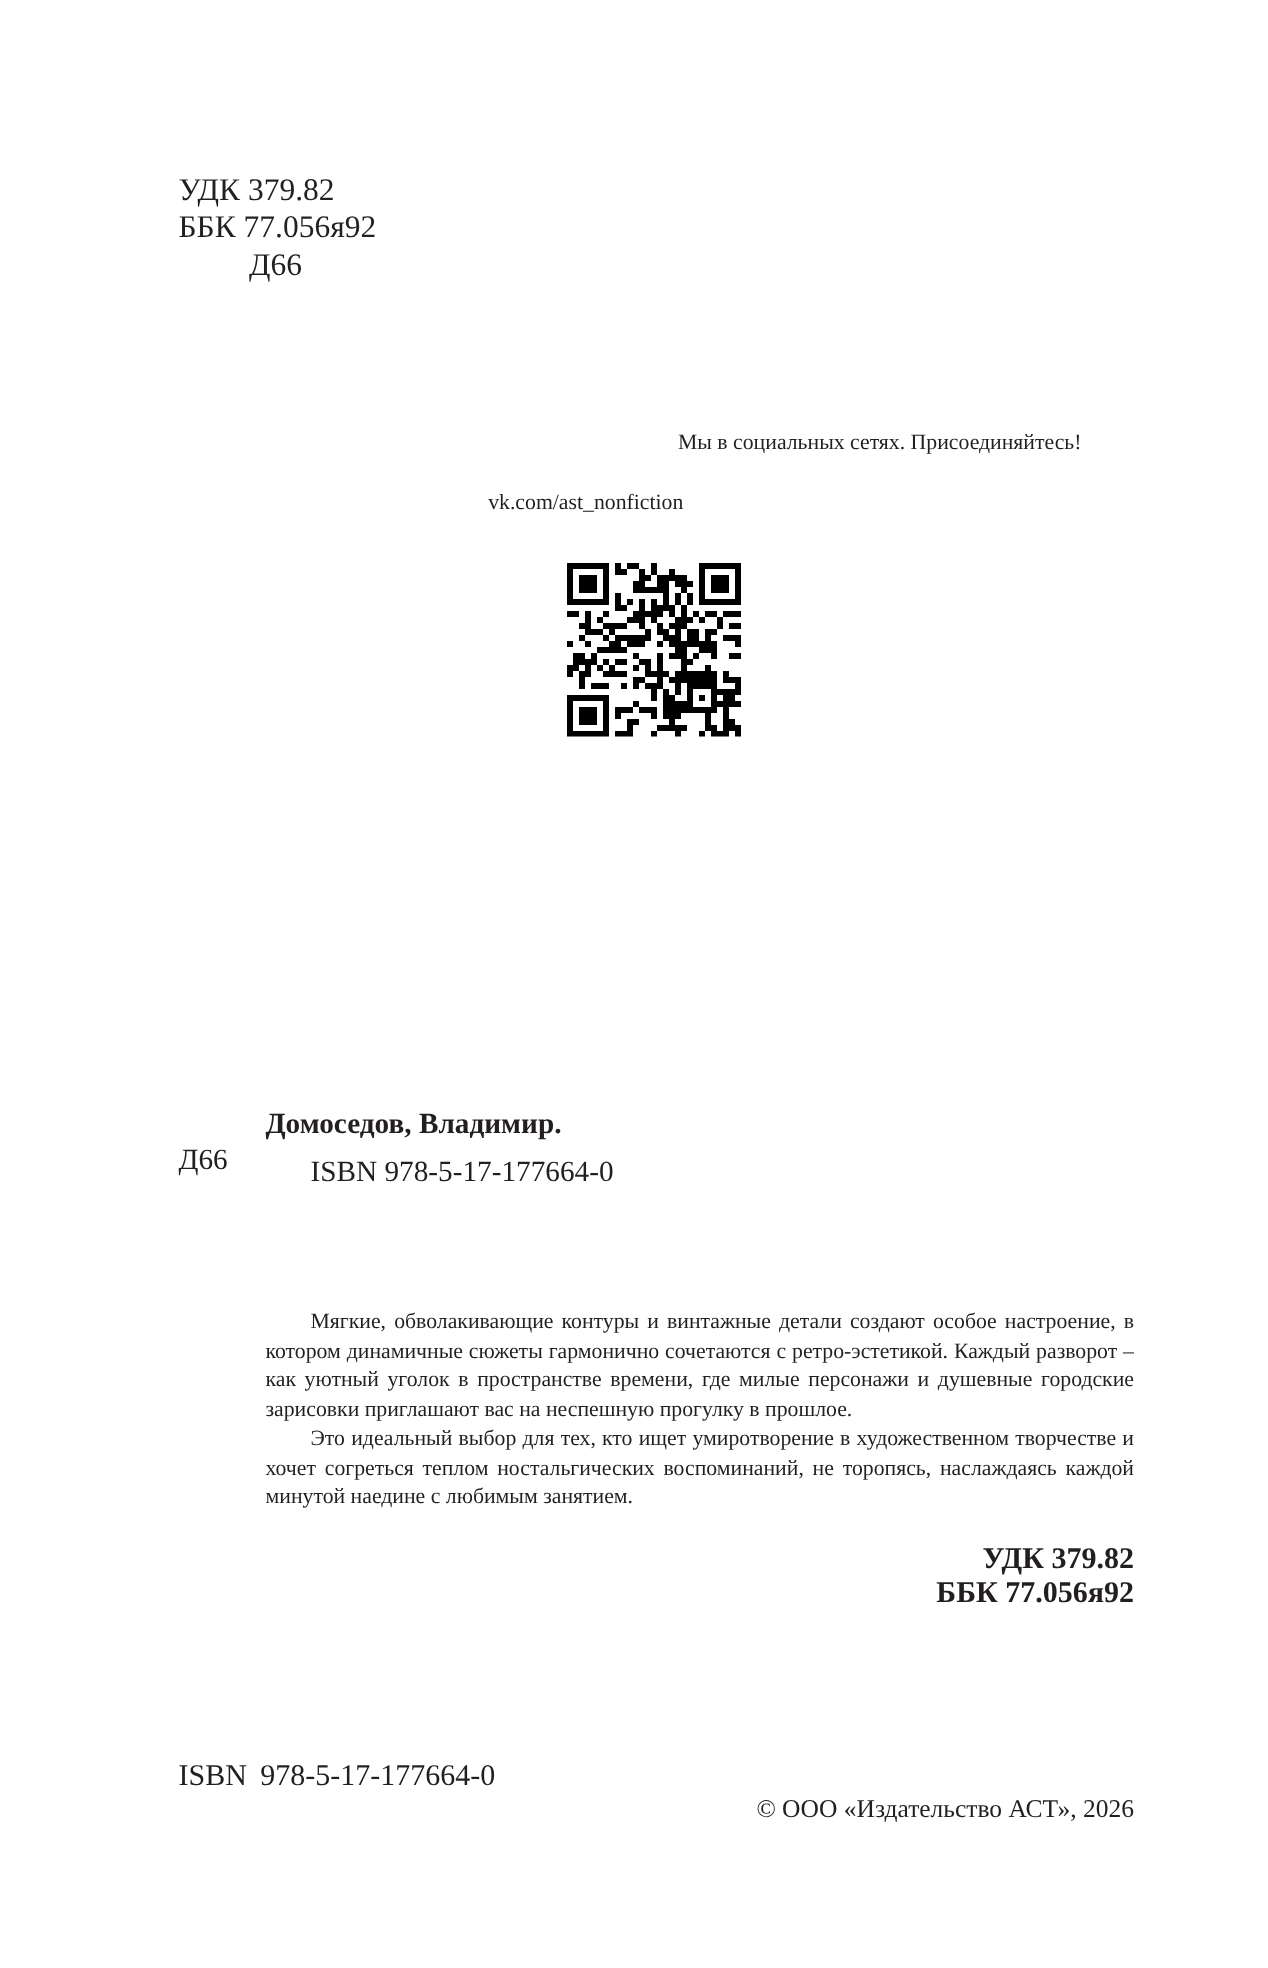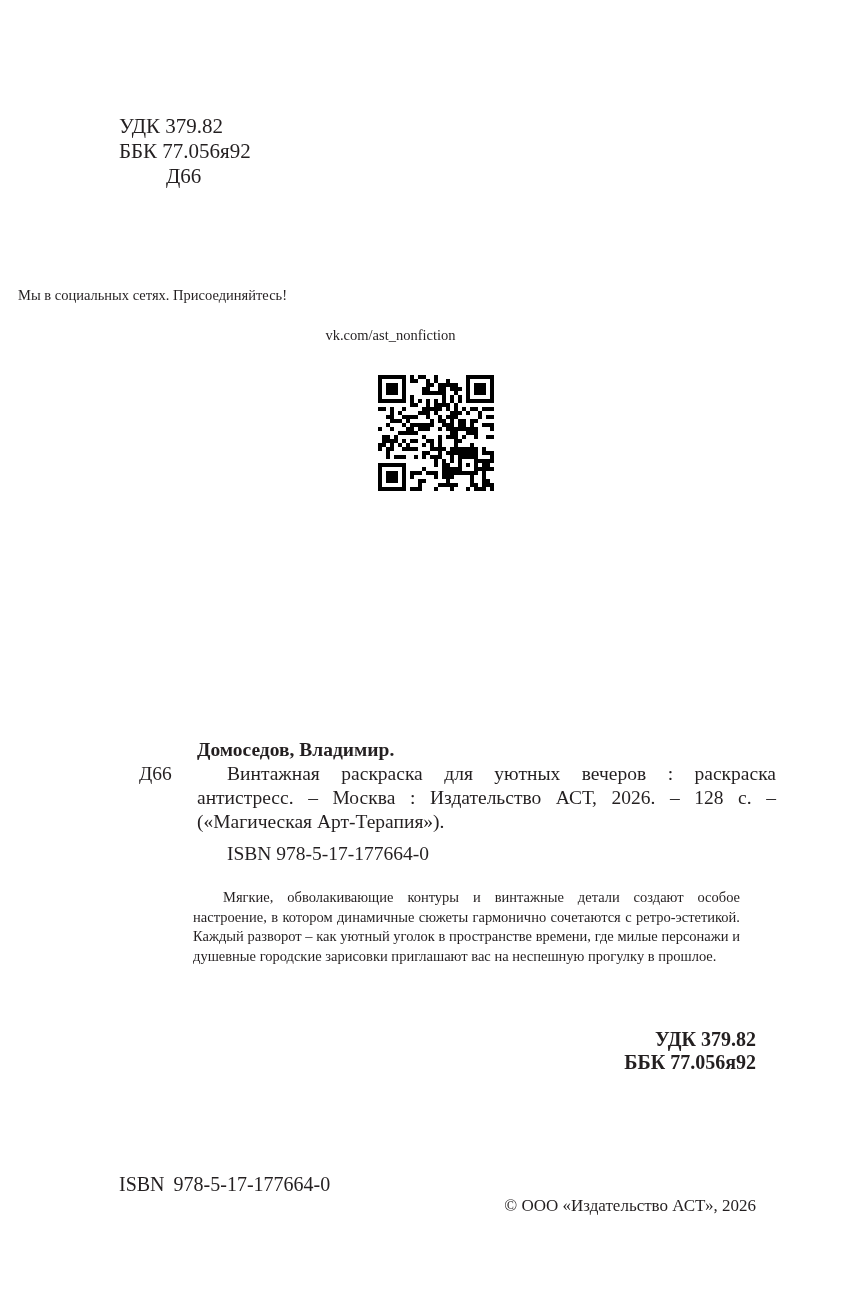--- a/index.html
+++ b/index.html
@@ -4,31 +4,31 @@
   <style>
     html, body { margin: 0; padding: 0; background: #ffffff; }
     body {
       width: 845px; height: 1312px; position: relative; overflow: hidden;
       font-family: "Liberation Serif", "DejaVu Serif", serif; color: #231f20;
     }
     .abs { position: absolute; font-family: Liberation Serif, serif; }
     .class-codes { left: 119px; top: 114px; font-size: 21px; line-height: 25px; }
     .class-codes div { white-space: nowrap; }
     .class-codes .author-mark { padding-left: 47px; }
-    .social { left: 0; width: 721px; top: 287px; text-align: left; font-size: 14.5px; padding-left: 18px; }
+    .social { left: 0; width: 721px; top: 287px; text-align: right; font-size: 14.5px; }
     .vk { left: 0; width: 781px; top: 327px; text-align: center; font-size: 14.5px; }
     .qr { left: 378px; top: 375px; width: 116px; height: 116px; }
     .qr svg { display: block; }
-    .catalog { left: 119px; top: 738px; width: 637px; font-size: 19.5px; line-height: 24px; margin-left: 20px; }
+    .catalog { left: 119px; top: 738px; width: 637px; font-size: 19.5px; line-height: 24px; }
     .catalog .author { padding-left: 58px; font-weight: bold; }
     .catalog .mark { position: absolute; left: 0; top: 24px; }
     .catalog .desc { margin-left: 58px; text-align: justify; text-indent: 30px; }
     .catalog .isbn { margin-left: 88px; margin-top: 8px; }
     .annotation { left: 177px; top: 872px; width: 579px; font-size: 14.5px; line-height: 19.5px; text-align: justify; }
-    .annotation p { margin: 16px; text-indent: 30px; }
+    .annotation p { margin: 0; text-indent: 30px; }
     .class-bold { right: 89px; top: 1028px; text-align: right; font-size: 20px; line-height: 23px; font-weight: bold; }
     .footer-isbn { left: 119px; top: 1173px; font-size: 20px; word-spacing: 4px; }
     .footer-copy { right: 89px; top: 1196px; font-size: 17px; }
   </style>
 </head>
 <body>
 
 <div class="abs class-codes">
   <div>УДК 379.82</div>
   <div>ББК 77.056я92</div>
@@ -40,26 +40,26 @@
 
 <div class="abs qr">
   <svg id="qr" width="116" height="116" viewBox="0 0 29 29" shape-rendering="crispEdges">
       <path d="M0 0h1v1h-1zM1 0h1v1h-1zM2 0h1v1h-1zM3 0h1v1h-1zM4 0h1v1h-1zM5 0h1v1h-1zM6 0h1v1h-1zM0 1h1v1h-1zM6 1h1v1h-1zM0 2h1v1h-1zM2 2h1v1h-1zM3 2h1v1h-1zM4 2h1v1h-1zM6 2h1v1h-1zM0 3h1v1h-1zM2 3h1v1h-1zM3 3h1v1h-1zM4 3h1v1h-1zM6 3h1v1h-1zM0 4h1v1h-1zM2 4h1v1h-1zM3 4h1v1h-1zM4 4h1v1h-1zM6 4h1v1h-1zM0 5h1v1h-1zM6 5h1v1h-1zM0 6h1v1h-1zM1 6h1v1h-1zM2 6h1v1h-1zM3 6h1v1h-1zM4 6h1v1h-1zM5 6h1v1h-1zM6 6h1v1h-1zM22 0h1v1h-1zM23 0h1v1h-1zM24 0h1v1h-1zM25 0h1v1h-1zM26 0h1v1h-1zM27 0h1v1h-1zM28 0h1v1h-1zM22 1h1v1h-1zM28 1h1v1h-1zM22 2h1v1h-1zM24 2h1v1h-1zM25 2h1v1h-1zM26 2h1v1h-1zM28 2h1v1h-1zM22 3h1v1h-1zM24 3h1v1h-1zM25 3h1v1h-1zM26 3h1v1h-1zM28 3h1v1h-1zM22 4h1v1h-1zM24 4h1v1h-1zM25 4h1v1h-1zM26 4h1v1h-1zM28 4h1v1h-1zM22 5h1v1h-1zM28 5h1v1h-1zM22 6h1v1h-1zM23 6h1v1h-1zM24 6h1v1h-1zM25 6h1v1h-1zM26 6h1v1h-1zM27 6h1v1h-1zM28 6h1v1h-1zM0 22h1v1h-1zM1 22h1v1h-1zM2 22h1v1h-1zM3 22h1v1h-1zM4 22h1v1h-1zM5 22h1v1h-1zM6 22h1v1h-1zM0 23h1v1h-1zM6 23h1v1h-1zM0 24h1v1h-1zM2 24h1v1h-1zM3 24h1v1h-1zM4 24h1v1h-1zM6 24h1v1h-1zM0 25h1v1h-1zM2 25h1v1h-1zM3 25h1v1h-1zM4 25h1v1h-1zM6 25h1v1h-1zM0 26h1v1h-1zM2 26h1v1h-1zM3 26h1v1h-1zM4 26h1v1h-1zM6 26h1v1h-1zM0 27h1v1h-1zM6 27h1v1h-1zM0 28h1v1h-1zM1 28h1v1h-1zM2 28h1v1h-1zM3 28h1v1h-1zM4 28h1v1h-1zM5 28h1v1h-1zM6 28h1v1h-1zM8 0h1v1h-1zM10 0h1v1h-1zM11 0h1v1h-1zM14 0h1v1h-1zM8 1h1v1h-1zM9 1h1v1h-1zM12 1h1v1h-1zM14 1h1v1h-1zM17 1h1v1h-1zM12 2h1v1h-1zM13 2h1v1h-1zM15 2h1v1h-1zM16 2h1v1h-1zM17 2h1v1h-1zM18 2h1v1h-1zM19 2h1v1h-1zM11 3h1v1h-1zM12 3h1v1h-1zM15 3h1v1h-1zM16 3h1v1h-1zM18 3h1v1h-1zM19 3h1v1h-1zM20 3h1v1h-1zM11 4h1v1h-1zM12 4h1v1h-1zM13 4h1v1h-1zM14 4h1v1h-1zM15 4h1v1h-1zM16 4h1v1h-1zM19 4h1v1h-1zM8 5h1v1h-1zM16 5h1v1h-1zM18 5h1v1h-1zM20 5h1v1h-1zM8 6h1v1h-1zM10 6h1v1h-1zM12 6h1v1h-1zM14 6h1v1h-1zM16 6h1v1h-1zM18 6h1v1h-1zM20 6h1v1h-1zM8 7h1v1h-1zM9 7h1v1h-1zM12 7h1v1h-1zM14 7h1v1h-1zM15 7h1v1h-1zM16 7h1v1h-1zM17 7h1v1h-1zM19 7h1v1h-1zM0 8h1v1h-1zM1 8h1v1h-1zM3 8h1v1h-1zM6 8h1v1h-1zM11 8h1v1h-1zM12 8h1v1h-1zM13 8h1v1h-1zM14 8h1v1h-1zM15 8h1v1h-1zM17 8h1v1h-1zM19 8h1v1h-1zM21 8h1v1h-1zM23 8h1v1h-1zM24 8h1v1h-1zM26 8h1v1h-1zM27 8h1v1h-1zM28 8h1v1h-1zM3 9h1v1h-1zM5 9h1v1h-1zM10 9h1v1h-1zM11 9h1v1h-1zM12 9h1v1h-1zM14 9h1v1h-1zM18 9h1v1h-1zM19 9h1v1h-1zM20 9h1v1h-1zM22 9h1v1h-1zM25 9h1v1h-1zM2 10h1v1h-1zM3 10h1v1h-1zM6 10h1v1h-1zM7 10h1v1h-1zM8 10h1v1h-1zM9 10h1v1h-1zM12 10h1v1h-1zM15 10h1v1h-1zM17 10h1v1h-1zM18 10h1v1h-1zM19 10h1v1h-1zM25 10h1v1h-1zM27 10h1v1h-1zM28 10h1v1h-1zM3 11h1v1h-1zM4 11h1v1h-1zM5 11h1v1h-1zM7 11h1v1h-1zM13 11h1v1h-1zM15 11h1v1h-1zM16 11h1v1h-1zM18 11h1v1h-1zM20 11h1v1h-1zM21 11h1v1h-1zM23 11h1v1h-1zM24 11h1v1h-1zM2 12h1v1h-1zM6 12h1v1h-1zM8 12h1v1h-1zM9 12h1v1h-1zM10 12h1v1h-1zM11 12h1v1h-1zM12 12h1v1h-1zM13 12h1v1h-1zM16 12h1v1h-1zM17 12h1v1h-1zM18 12h1v1h-1zM20 12h1v1h-1zM21 12h1v1h-1zM23 12h1v1h-1zM26 12h1v1h-1zM27 12h1v1h-1zM28 12h1v1h-1zM0 13h1v1h-1zM3 13h1v1h-1zM7 13h1v1h-1zM8 13h1v1h-1zM10 13h1v1h-1zM11 13h1v1h-1zM12 13h1v1h-1zM15 13h1v1h-1zM17 13h1v1h-1zM18 13h1v1h-1zM19 13h1v1h-1zM20 13h1v1h-1zM21 13h1v1h-1zM22 13h1v1h-1zM23 13h1v1h-1zM24 13h1v1h-1zM28 13h1v1h-1zM5 14h1v1h-1zM6 14h1v1h-1zM7 14h1v1h-1zM8 14h1v1h-1zM9 14h1v1h-1zM18 14h1v1h-1zM19 14h1v1h-1zM22 14h1v1h-1zM23 14h1v1h-1zM24 14h1v1h-1zM1 15h1v1h-1zM2 15h1v1h-1zM4 15h1v1h-1zM11 15h1v1h-1zM15 15h1v1h-1zM17 15h1v1h-1zM18 15h1v1h-1zM19 15h1v1h-1zM21 15h1v1h-1zM24 15h1v1h-1zM27 15h1v1h-1zM28 15h1v1h-1zM1 16h1v1h-1zM2 16h1v1h-1zM3 16h1v1h-1zM4 16h1v1h-1zM6 16h1v1h-1zM8 16h1v1h-1zM9 16h1v1h-1zM12 16h1v1h-1zM13 16h1v1h-1zM15 16h1v1h-1zM19 16h1v1h-1zM20 16h1v1h-1zM0 17h1v1h-1zM1 17h1v1h-1zM3 17h1v1h-1zM5 17h1v1h-1zM7 17h1v1h-1zM11 17h1v1h-1zM13 17h1v1h-1zM15 17h1v1h-1zM19 17h1v1h-1zM23 17h1v1h-1zM0 18h1v1h-1zM2 18h1v1h-1zM3 18h1v1h-1zM6 18h1v1h-1zM7 18h1v1h-1zM8 18h1v1h-1zM9 18h1v1h-1zM13 18h1v1h-1zM14 18h1v1h-1zM15 18h1v1h-1zM16 18h1v1h-1zM18 18h1v1h-1zM19 18h1v1h-1zM20 18h1v1h-1zM21 18h1v1h-1zM22 18h1v1h-1zM23 18h1v1h-1zM24 18h1v1h-1zM26 18h1v1h-1zM2 19h1v1h-1zM11 19h1v1h-1zM12 19h1v1h-1zM15 19h1v1h-1zM17 19h1v1h-1zM18 19h1v1h-1zM19 19h1v1h-1zM20 19h1v1h-1zM21 19h1v1h-1zM22 19h1v1h-1zM23 19h1v1h-1zM24 19h1v1h-1zM26 19h1v1h-1zM27 19h1v1h-1zM28 19h1v1h-1zM2 20h1v1h-1zM4 20h1v1h-1zM5 20h1v1h-1zM6 20h1v1h-1zM9 20h1v1h-1zM11 20h1v1h-1zM13 20h1v1h-1zM14 20h1v1h-1zM15 20h1v1h-1zM18 20h1v1h-1zM20 20h1v1h-1zM21 20h1v1h-1zM22 20h1v1h-1zM23 20h1v1h-1zM24 20h1v1h-1zM28 20h1v1h-1zM14 21h1v1h-1zM16 21h1v1h-1zM18 21h1v1h-1zM20 21h1v1h-1zM24 21h1v1h-1zM25 21h1v1h-1zM26 21h1v1h-1zM27 21h1v1h-1zM28 21h1v1h-1zM14 22h1v1h-1zM16 22h1v1h-1zM17 22h1v1h-1zM20 22h1v1h-1zM22 22h1v1h-1zM24 22h1v1h-1zM26 22h1v1h-1zM27 22h1v1h-1zM11 23h1v1h-1zM16 23h1v1h-1zM17 23h1v1h-1zM18 23h1v1h-1zM19 23h1v1h-1zM20 23h1v1h-1zM24 23h1v1h-1zM25 23h1v1h-1zM26 23h1v1h-1zM27 23h1v1h-1zM28 23h1v1h-1zM8 24h1v1h-1zM9 24h1v1h-1zM10 24h1v1h-1zM12 24h1v1h-1zM13 24h1v1h-1zM14 24h1v1h-1zM16 24h1v1h-1zM17 24h1v1h-1zM18 24h1v1h-1zM19 24h1v1h-1zM20 24h1v1h-1zM21 24h1v1h-1zM22 24h1v1h-1zM23 24h1v1h-1zM24 24h1v1h-1zM26 24h1v1h-1zM8 25h1v1h-1zM14 25h1v1h-1zM16 25h1v1h-1zM17 25h1v1h-1zM18 25h1v1h-1zM23 25h1v1h-1zM26 25h1v1h-1zM10 26h1v1h-1zM11 26h1v1h-1zM17 26h1v1h-1zM23 26h1v1h-1zM26 26h1v1h-1zM27 26h1v1h-1zM10 27h1v1h-1zM15 27h1v1h-1zM16 27h1v1h-1zM17 27h1v1h-1zM18 27h1v1h-1zM19 27h1v1h-1zM23 27h1v1h-1zM24 27h1v1h-1zM26 27h1v1h-1zM27 27h1v1h-1zM28 27h1v1h-1zM8 28h1v1h-1zM9 28h1v1h-1zM10 28h1v1h-1zM14 28h1v1h-1zM18 28h1v1h-1zM22 28h1v1h-1zM24 28h1v1h-1zM25 28h1v1h-1zM26 28h1v1h-1zM28 28h1v1h-1z" fill="#000"></path>
     </svg>
 </div>
 
 <div class="abs catalog">
   <div class="author">Домоседов, Владимир.</div>
   <div class="mark">Д66</div>
-  <div class="desc">Винтажная раскраска для уютных вечеров : раскраска антистресс. – Москва : Издательство АСТ, 2026. – 128 с. – («Магическая Арт-Терапия»).</div>
   <div class="isbn">ISBN 978-5-17-177664-0</div>
 </div>
 
 <div class="abs annotation">
   <p>Мягкие, обволакивающие контуры и винтажные детали создают особое настроение, в котором динамичные сюжеты гармонично сочетаются с ретро-эстетикой. Каждый разворот – как уютный уголок в пространстве времени, где милые персонажи и душевные городские зарисовки приглашают вас на неспешную прогулку в прошлое.</p>
+  <p>Это идеальный выбор для тех, кто ищет умиротворение в художественном творчестве и хочет согреться теплом ностальгических воспоминаний, не торопясь, наслаждаясь каждой минутой наедине с любимым занятием.</p>
 </div>
 
 <div class="abs class-bold">
   <div>УДК 379.82</div>
   <div>ББК 77.056я92</div>
 </div>
 
 <div class="abs footer-isbn">ISBN 978-5-17-177664-0</div>
 <div class="abs footer-copy">© ООО «Издательство АСТ», 2026</div>
 

